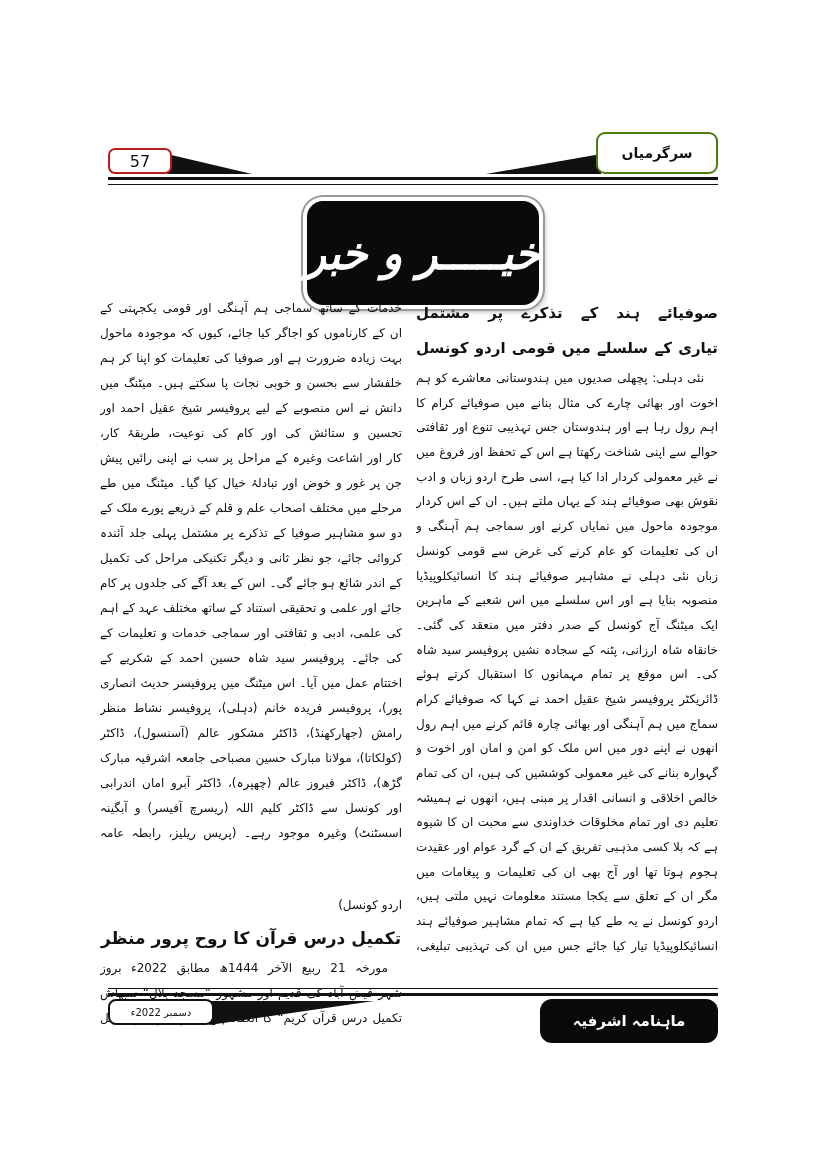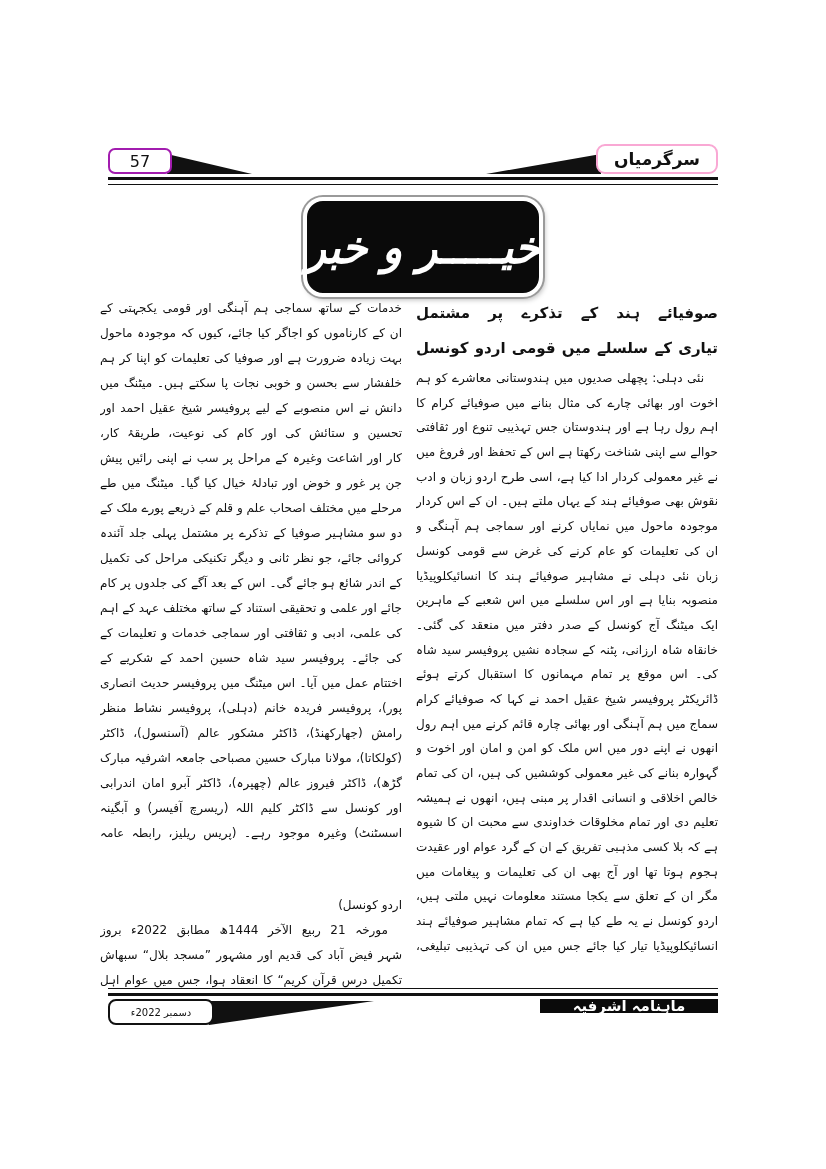--- a/index.html
+++ b/index.html
@@ -5,34 +5,34 @@
   html,body{margin:0;padding:0;}
   body{
     width:826px;height:1169px;position:relative;overflow:hidden;
     background:#ffffff;color:#111;
     font-family:"DejaVu Sans", sans-serif;
   }
   
   .header-row{position:absolute;top:146px;left:108px;width:610px;height:28px;
     display:flex;justify-content:space-between;align-items:flex-end;}
   .hgroup{display:flex;align-items:flex-end;}
-  .page-num-box{width:60px;height:22px;border:2px solid #a21caf;border-radius:7px;
+  .page-num-box{width:60px;height:22px;border:2px solid #b91c1c;border-radius:7px;
     background:#fff;display:flex;align-items:center;justify-content:center;
     font-size:16px;position:relative;z-index:2;}
   .tri-left{width:85px;height:20px;background:#111;
     clip-path:polygon(0 0,100% 100%,0 100%);margin-left:-5px;}
   .tri-right{width:115px;height:20px;background:#111;
     clip-path:polygon(100% 0,100% 100%,0 100%);margin-right:-5px;}
-  .section-box{min-width:106px;height:22px;border:2px solid #f9a8d4;border-radius:9px;
+  .section-box{min-width:106px;height:22px;border:2px solid #4d7c0f;border-radius:9px;
     background:#fff;display:flex;align-items:center;justify-content:center;
-    font-size:17px;font-weight:bold;direction:rtl;padding:2px 6px;z-index:2;}
+    font-size:14px;font-weight:bold;direction:rtl;padding:8px 6px;z-index:2;}
   .rule-top{position:absolute;top:177px;left:108px;width:610px;height:4px;
     border-top:3px solid #111;border-bottom:1px solid #111;}
   
-  .banner{position:absolute;top:197px;left:303px;width:240px;height:100px;
+  .banner{position:absolute;top:197px;left:303px;width:240px;height:112px;
     background:#0a0a0a;border:4px solid #fff;border-radius:20px;
     box-shadow:0 0 0 2px #9a9a9a, 2px 3px 5px rgba(0,0,0,.25);
     display:flex;align-items:center;justify-content:center;box-sizing:border-box;}
   .banner-text{color:#fff;font-size:42px;font-weight:bold;font-style:italic;
     direction:rtl;white-space:nowrap;transform:scaleY(1.08);}
   
   .columns{position:absolute;top:296px;left:100px;width:618px;
     display:flex;gap:14px;direction:rtl;}
   .col{width:302px;}
   .line{direction:rtl;text-align:justify;text-align-last:justify;
@@ -48,21 +48,21 @@
   
   .rule-bottom{position:absolute;top:988px;left:108px;width:610px;height:4px;
     border-top:1px solid #111;border-bottom:3px solid #111;}
   .footer-row{position:absolute;top:999px;left:108px;width:610px;height:28px;
     display:flex;justify-content:space-between;align-items:flex-start;}
   .date-box{min-width:86px;height:22px;border:2px solid #111;border-radius:8px;
     background:#fff;display:flex;align-items:center;justify-content:center;
     font-size:10px;direction:rtl;padding:0 8px;position:relative;z-index:2;}
   .ftri{width:165px;height:24px;background:#111;
     clip-path:polygon(0 0,100% 0,0 100%);margin-left:-5px;}
-  .mag-box{background:#0a0a0a;color:#fff;border-radius:0;height:14px;
+  .mag-box{background:#0a0a0a;color:#fff;border-radius:12px;height:44px;
     min-width:150px;padding:0 14px;display:flex;align-items:center;
     justify-content:center;font-weight:bold;font-size:15px;direction:rtl;}
 </style>
 </head>
 <body>
 
 <div class="header-row">
   <div class="hgroup">
     <div class="page-num-box">57</div>
     <div class="tri-left"></div>
@@ -130,20 +130,21 @@
         <div class="line bline">کی جائے۔ پروفیسر سید شاہ حسین احمد کے شکریے کے ساتھ میٹنگ کا</div>
         <div class="line bline">اختتام عمل میں آیا۔ اس میٹنگ میں پروفیسر حدیث انصاری (اودے</div>
         <div class="line bline">پور)، پروفیسر فریدہ خانم (دہلی)، پروفیسر نشاط منظر (دہلی)، ڈاکٹر زین</div>
         <div class="line bline">رامش (جھارکھنڈ)، ڈاکٹر مشکور عالم (آسنسول)، ڈاکٹر افتخار احمد</div>
         <div class="line bline">(کولکاتا)، مولانا مبارک حسین مصباحی جامعہ اشرفیہ مبارک پور (اعظم</div>
         <div class="line bline">گڑھ)، ڈاکٹر فیروز عالم (چھپرہ)، ڈاکٹر آبرو امان اندرابی (جموں و کشمیر)</div>
         <div class="line bline">اور کونسل سے ڈاکٹر کلیم اللہ (ریسرچ آفیسر) و آبگینہ عارف (ٹیکنکل</div>
         <div class="line bline">اسسٹنٹ) وغیرہ موجود رہے۔ (پریس ریلیز، رابطہ عامہ سیل، قومی</div>
         <div class="line bline">اردو کونسل)</div>
       </div>
+    <div class="subheadline">تکمیل درس قرآن کا روح پرور منظر</div>
     <div class="lines2">
         <div class="line bline">مورخہ 21 ربیع الآخر 1444ھ مطابق 2022ء بروز جمعرات</div>
         <div class="line bline">شہر فیض آباد کی قدیم اور مشہور ”مسجد بلال“ سبھاش نگر میں ”جشن</div>
         <div class="line bline">تکمیل درس قرآن کریم“ کا انعقاد ہوا، جس میں عوام اہل سنت کے علاوہ</div>
       </div>
   </div>
 </div>
 
 <div class="rule-bottom"></div>
 <div class="footer-row">

